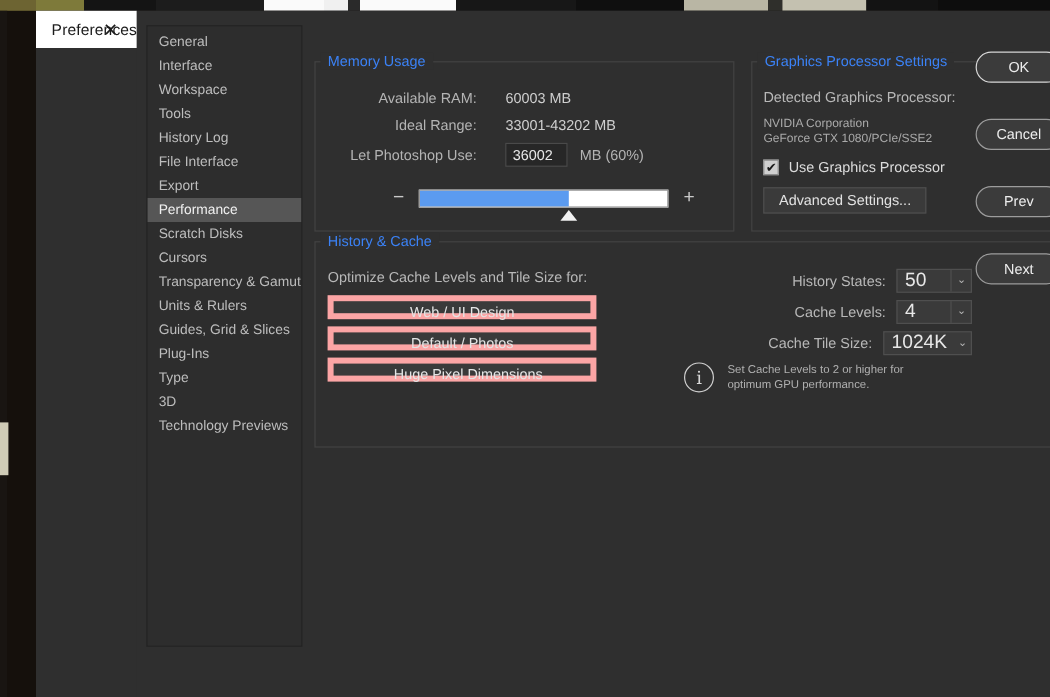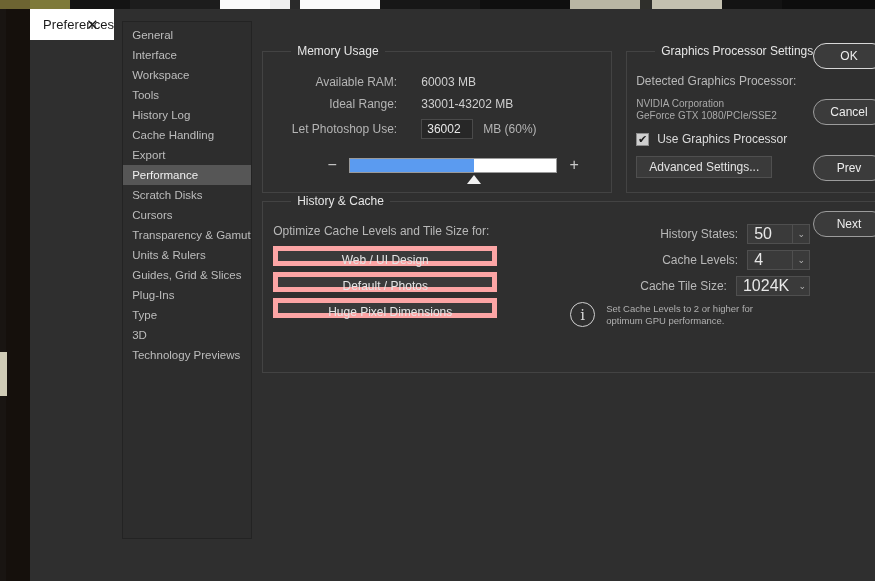--- a/index.html
+++ b/index.html
@@ -101,25 +101,25 @@
     color: #f0f0f0;
   }
 
   
   .group {
     position: absolute;
     border: 1px solid #434343;
   }
   .group > .legend {
     position: absolute;
-    top: -8px; left: 28px;
+    top: -8px; left: 4px;
     padding: 0 6px;
     background: #2f2f2f;
     font-size: 12px;
-    color: #e5e5e5;
+    color: #3b82f6;
     white-space: nowrap;
   }
 
   #grp-memory { left: 148px; top: 42px; width: 350px; height: 142px; }
   #grp-gpu    { left: 512px; top: 42px; width: 263px; height: 142px; }
   #grp-cache  { left: 148px; top: 192px; width: 627px; height: 172px; }
   #grp-desc   { left: 148px; top: 374px; width: 627px; height: 157px; }
 
   
   .mem-row {
@@ -354,21 +354,21 @@
   </div>
 
   <div id="dlg-body">
 
     <div id="sidebar">
         <div class="side-item">General</div>
         <div class="side-item">Interface</div>
         <div class="side-item">Workspace</div>
         <div class="side-item">Tools</div>
         <div class="side-item">History Log</div>
-        <div class="side-item">Cache Handling</div>
+        <div class="side-item">File Interface</div>
         <div class="side-item">Export</div>
         <div class="side-item selected">Performance</div>
         <div class="side-item">Scratch Disks</div>
         <div class="side-item">Cursors</div>
         <div class="side-item">Transparency &amp; Gamut</div>
         <div class="side-item">Units &amp; Rulers</div>
         <div class="side-item">Guides, Grid &amp; Slices</div>
         <div class="side-item">Plug-Ins</div>
         <div class="side-item">Type</div>
         <div class="side-item">3D</div>

